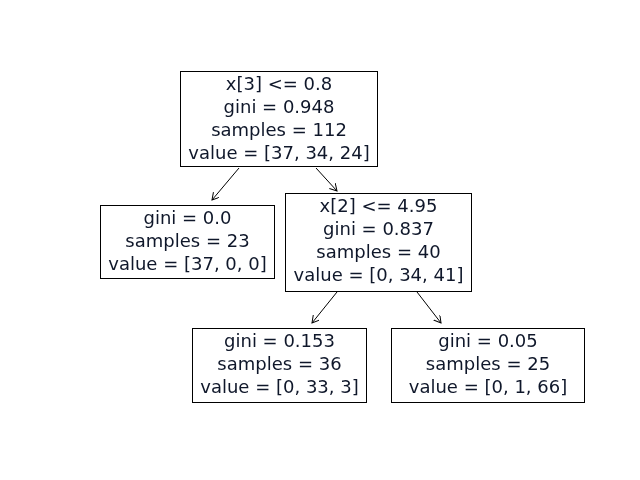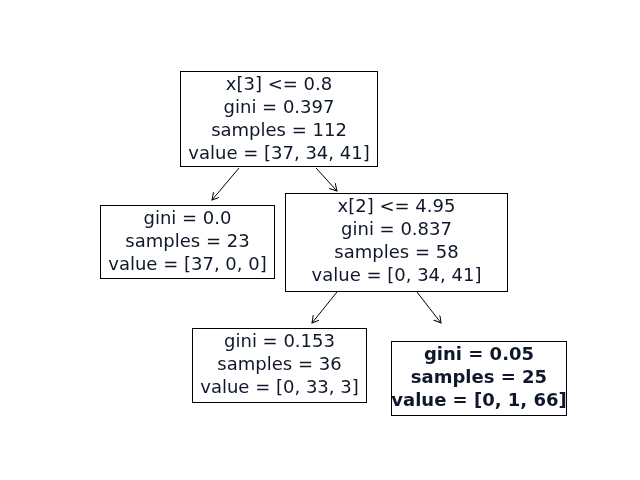--- a/index.html
+++ b/index.html
@@ -36,58 +36,58 @@
       justify-content: flex-start;
       text-align: center;
       color: #0f172a;
       font-size: 18px;
       line-height: 23px;
       white-space: nowrap;
     }
     
     .n0 { left: 180px; top:  71px; width: 198px; height: 96px; }
     .n1 { left:  100px; top: 205px; width: 175px; height: 74px; }
-    .n2 { left: 285px; top: 193px; width: 223px; height: 99px; }
+    .n2 { left: 285px; top: 193px; width: 187px; height: 99px; }
     .n3 { left: 192px; top: 328px; width: 175px; height: 75px; }
-    .n4 { left: 391px; top: 341px; width: 176px; height: 75px; font-weight: bold; }
+    .n4 { left: 391px; top: 328px; width: 194px; height: 75px; }
   </style>
 </head>
 <body>
 
 <div class="figure">
 
   <svg class="edges" viewBox="0 0 640 480" xmlns="http://www.w3.org/2000/svg">
     <defs>
       <marker id="arrowhead" markerWidth="10" markerHeight="10" refX="7" refY="4" orient="auto" markerUnits="userSpaceOnUse">
         <path d="M0,0 L7,4 L0,8" fill="none" stroke="#000000" stroke-width="1"></path>
       </marker>
     </defs>
     <line x1="239" y1="168" x2="212" y2="200" marker-end="url(#arrowhead)"></line>
     <line x1="316" y1="168" x2="337" y2="191" marker-end="url(#arrowhead)"></line>
     <line x1="337" y1="292" x2="312" y2="323" marker-end="url(#arrowhead)"></line>
     <line x1="417" y1="292" x2="441" y2="323" marker-end="url(#arrowhead)"></line>
   </svg>
 
   <div class="node n0">
     <span class="line">x[3] &lt;= 0.8</span>
-    <span class="line">gini = 0.397</span>
+    <span class="line">gini = 0.948</span>
     <span class="line">samples = 112</span>
-    <span class="line">value = [37, 34, 41]</span>
+    <span class="line">value = [37, 34, 24]</span>
   </div>
 
   <div class="node n1">
     <span class="line">gini = 0.0</span>
     <span class="line">samples = 23</span>
     <span class="line">value = [37, 0, 0]</span>
   </div>
 
   <div class="node n2">
     <span class="line">x[2] &lt;= 4.95</span>
     <span class="line">gini = 0.837</span>
-    <span class="line">samples = 58</span>
+    <span class="line">samples = 40</span>
     <span class="line">value = [0, 34, 41]</span>
   </div>
 
   <div class="node n3">
     <span class="line">gini = 0.153</span>
     <span class="line">samples = 36</span>
     <span class="line">value = [0, 33, 3]</span>
   </div>
 
   <div class="node n4">

